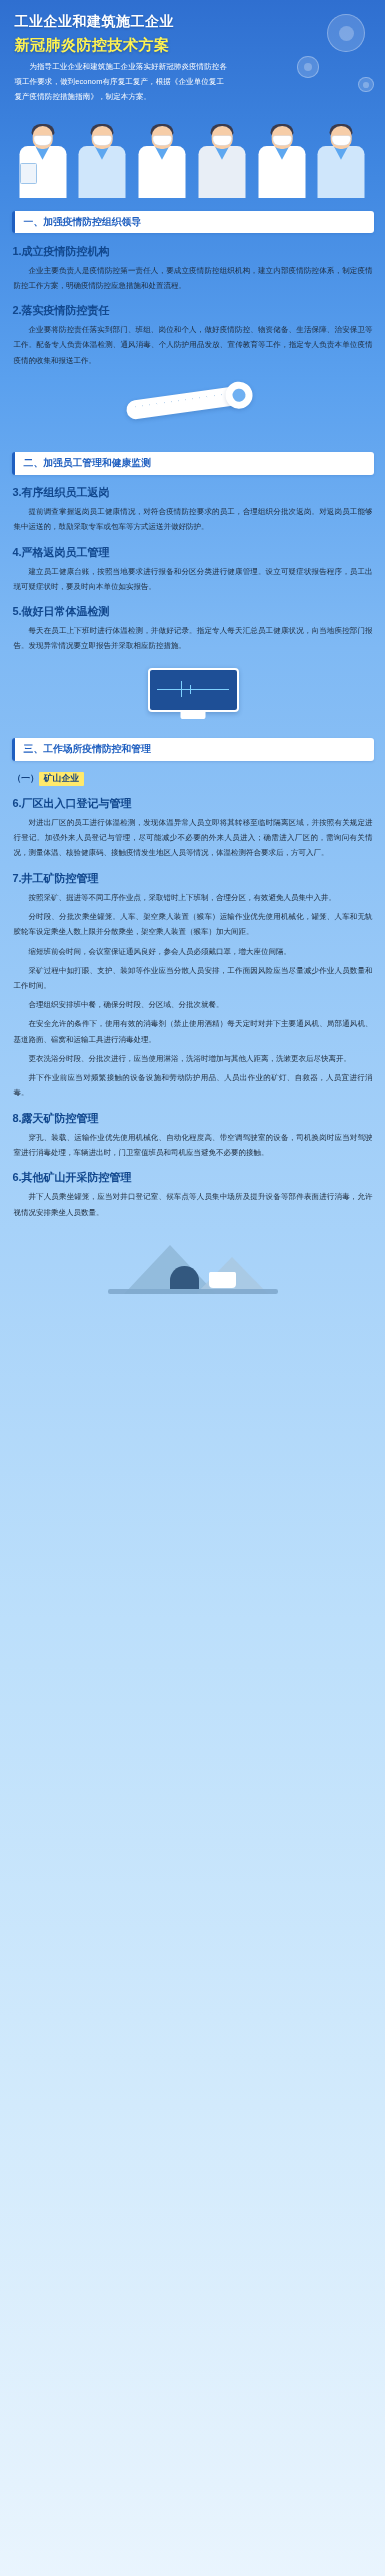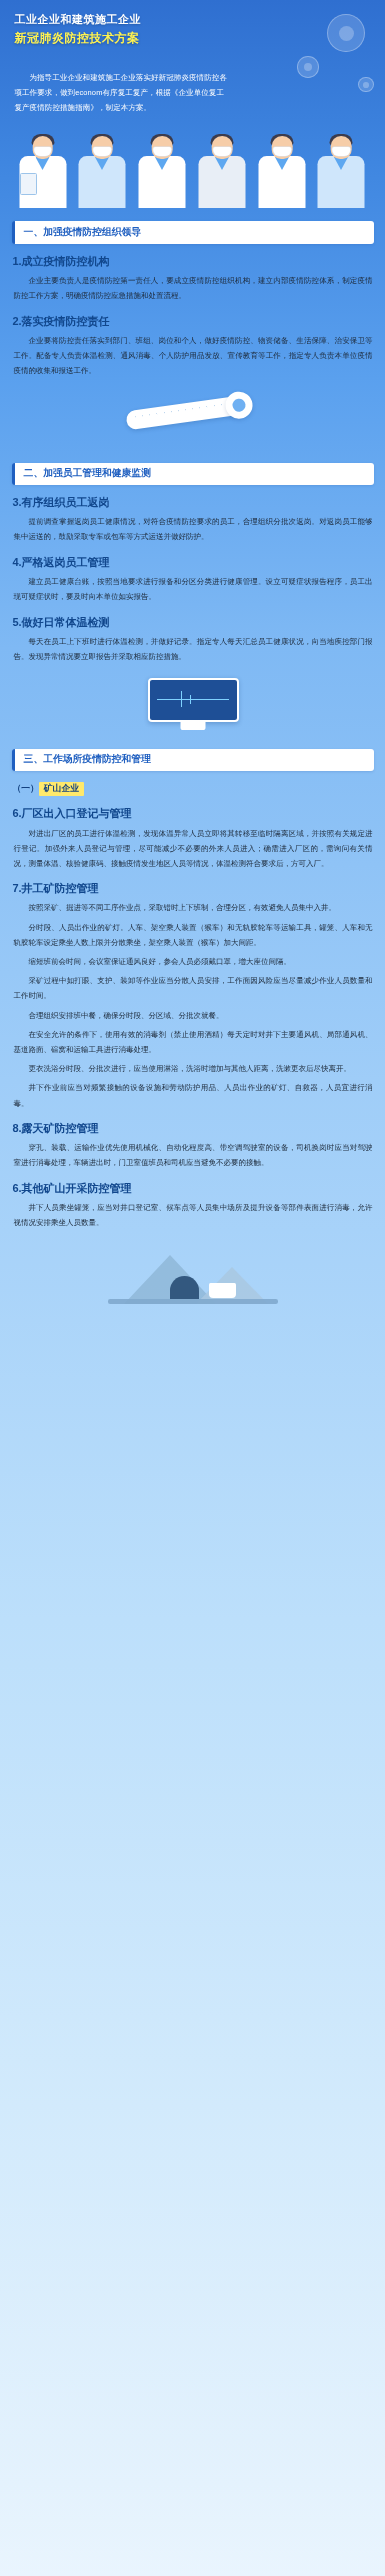--- a/index.html
+++ b/index.html
@@ -19,39 +19,39 @@
     background: linear-gradient(180deg, #2f6fd0 0%, #3f86e0 6%, #5aa0ee 14%, #7fb9f4 24%, #9fcdf8 40%, #bcdffb 60%, #d2eafc 78%, #e4f2fd 92%, #f0f8ff 100%);
     overflow: hidden;
   }
 
   
   .header {
     position: relative;
     padding: 13.4px 14.4px 0 14.4px;
   }
   .header-title1 {
-    font-size: 11px;
+    font-size: 14px;
     font-weight: bold;
     color: #ffffff;
     letter-spacing: 0.5px;
     line-height: 1.25;
     text-shadow: 0 1px 2.1px rgba(10,40,90,.35);
   }
   .header-title2 {
     display: inline-block;
     margin-top: 4.1px;
-    font-size: 12px;
+    font-size: 15px;
     font-weight: bold;
     color: #fff351;
     letter-spacing: 0.5px;
     line-height: 1.3;
     text-shadow: 0 1px 2.6px rgba(10,40,90,.45);
   }
   .header-sub {
-    margin-top: 23px;
+    margin-top: 5px;
     width: 216px;
     font-size: 7.5px;
     line-height: 2;
     color: #ffffff;
     text-indent: 2em;
     letter-spacing: 0.1px;
   }
 
   
   .virus {
@@ -407,21 +407,21 @@
   </div>
 
   <div class="sec-h">三、工作场所疫情防控和管理</div>
   <div class="sub-h">（一）<span class="mark">矿山企业</span></div>
 
   <div class="item-h">6.厂区出入口登记与管理</div>
   <div class="para">对进出厂区的员工进行体温检测，发现体温异常人员立即将其转移至临时隔离区域，并按照有关规定进行登记。加强外来人员登记与管理，尽可能减少不必要的外来人员进入；确需进入厂区的，需询问有关情况，测量体温、核验健康码、接触疫情发生地区人员等情况，体温检测符合要求后，方可入厂。</div>
 
   <div class="item-h">7.井工矿防控管理</div>
   <div class="para">按照采矿、掘进等不同工序作业点，采取错时上下班制，合理分区，有效避免人员集中入井。</div>
-  <div class="para">分时段、人员出作业的矿灯。人车、架空乘人装置（猴车）和无轨胶轮车等运输工具，罐笼、人车和无轨胶轮车设定乘坐人数上限并分散乘坐，架空乘人装置（猴车）加大间距。</div>
+  <div class="para">分时段、分批次乘坐罐笼。人车、架空乘人装置（猴车）运输作业优先使用机械化，罐笼、人车和无轨胶轮车设定乘坐人数上限并分散乘坐，架空乘人装置（猴车）加大间距。</div>
   <div class="para">缩短班前会时间，会议室保证通风良好，参会人员必须戴口罩，增大座位间隔。</div>
   <div class="para">采矿过程中如打眼、支护、装卸等作业应当分散人员安排，工作面因风险应当尽量减少作业人员数量和工作时间。</div>
   <div class="para">合理组织安排班中餐，确保分时段、分区域、分批次就餐。</div>
   <div class="para">在安全允许的条件下，使用有效的消毒剂（禁止使用酒精）每天定时对井下主要通风机、局部通风机、基道路面、碹窝和运输工具进行消毒处理。</div>
   <div class="para">更衣洗浴分时段、分批次进行，应当使用淋浴，洗浴时增加与其他人距离，洗漱更衣后尽快离开。</div>
   <div class="para">井下作业前应当对频繁接触的设备设施和劳动防护用品、人员出作业的矿灯、自救器，人员宜进行消毒。</div>
 
   <div class="item-h">8.露天矿防控管理</div>
   <div class="para">穿孔、装载、运输作业优先使用机械化、自动化程度高、带空调驾驶室的设备，司机换岗时应当对驾驶室进行消毒处理，车辆进出时，门卫室值班员和司机应当避免不必要的接触。</div>
 

